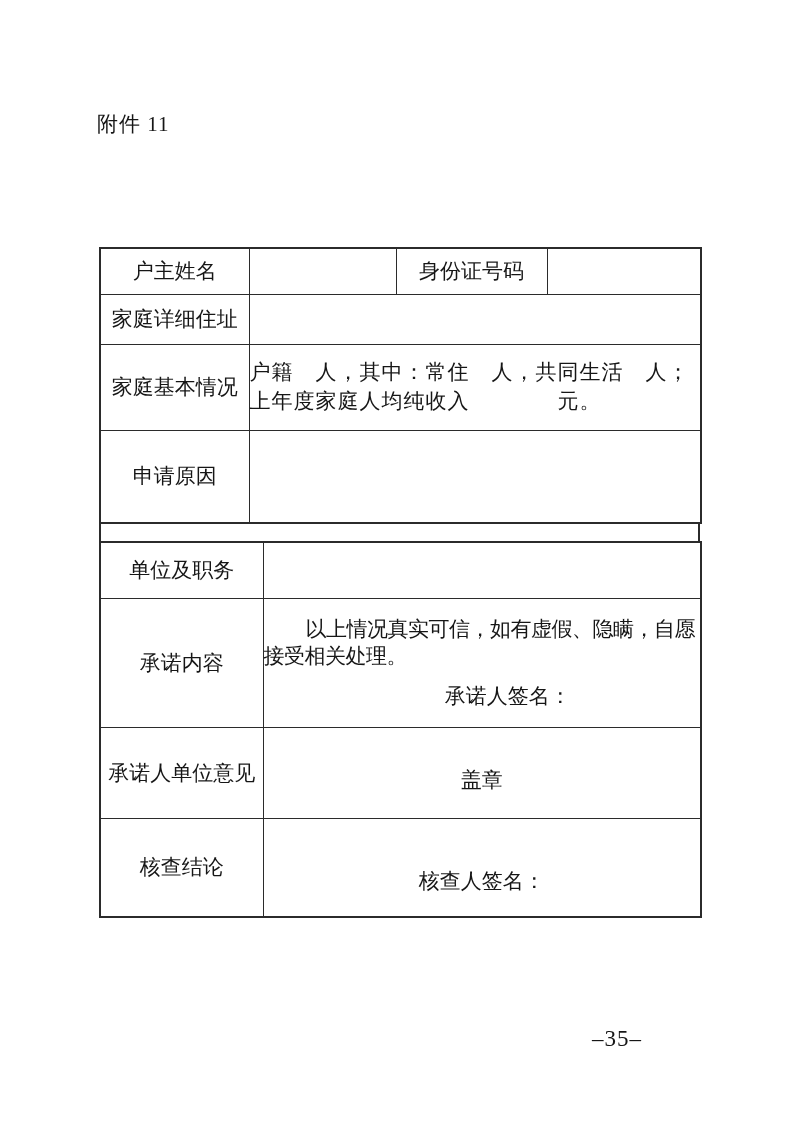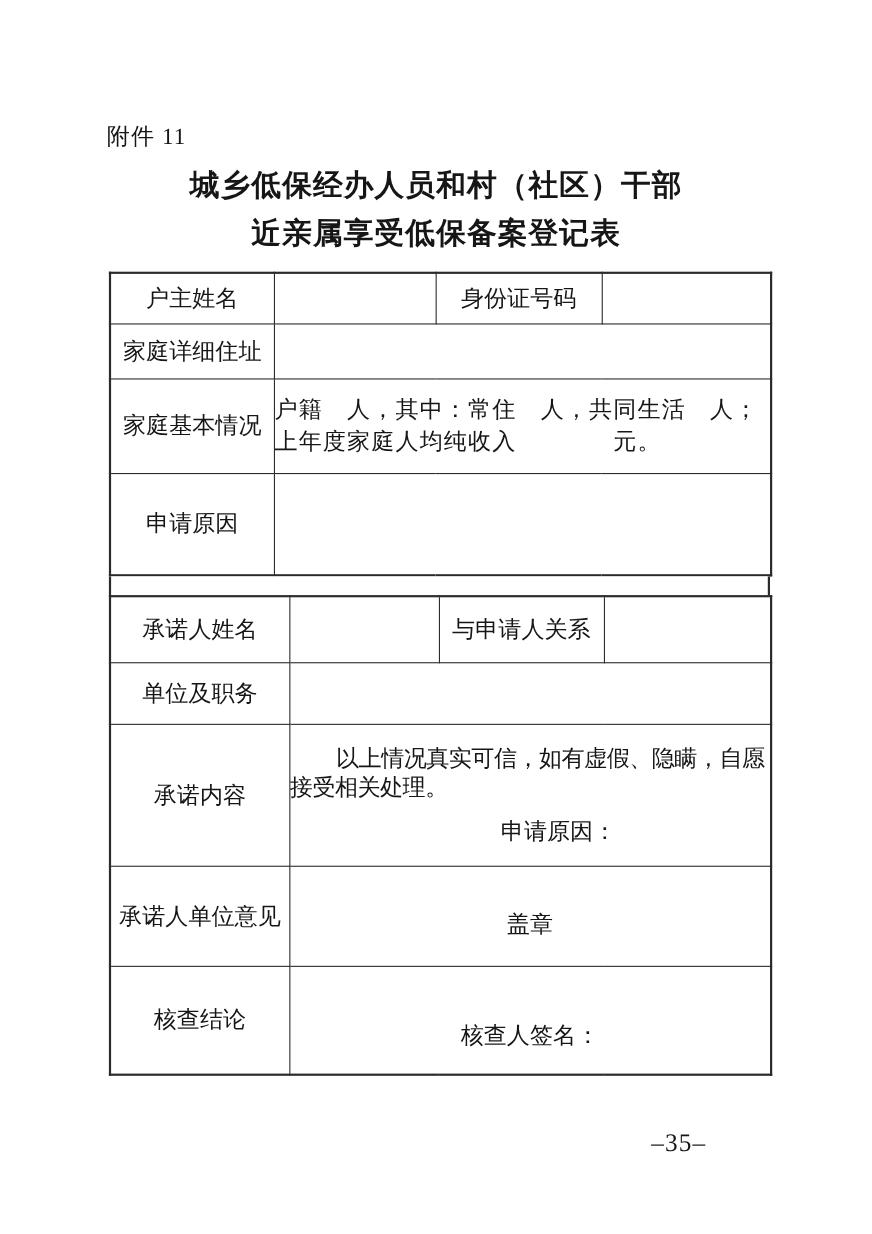--- a/index.html
+++ b/index.html
@@ -91,24 +91,20 @@
     letter-spacing: 1px;
   }
 </style>
 </head>
 <body>
 
 <div class="page">
 
   <div class="attachment">附件 11</div>
 
-  <div class="title">
-    <div>城乡低保经办人员和村（社区）干部</div>
-    <div>近亲属享受低保备案登记表</div>
-  </div>
 
   <div class="formwrap">
 
     <table class="frm">
       <colgroup>
         <col style="width:149px">
           <col style="width:147px">
           <col style="width:151px">
           <col style="width:154px">
       </colgroup>
@@ -140,35 +136,29 @@
     <div class="sep"></div>
 
     <table class="frm">
       <colgroup>
         <col style="width:163px">
           <col style="width:136px">
           <col style="width:150px">
           <col style="width:152px">
       </colgroup>
       <tbody>
-          <tr class="r5">
-        <td class="lbl">承诺人姓名</td>
-        <td class="val"></td>
-        <td class="lbl">与申请人关系</td>
-        <td class="val"></td>
-      </tr>
       <tr class="r6">
         <td class="lbl">单位及职务</td>
         <td class="val" colspan="3"></td>
       </tr>
       <tr class="r7">
         <td class="lbl">承诺内容</td>
         <td class="val commit" colspan="3">
           <div class="statement">以上情况真实可信，如有虚假、隐瞒，自愿接受相关处理。</div>
-          <div class="commit-sign">申请原因：</div>
+          <div class="commit-sign">承诺人签名：</div>
         </td>
       </tr>
       <tr class="r8">
         <td class="lbl">承诺人单位意见</td>
         <td class="val" colspan="3">
           <div class="seal-wrap">盖章</div>
         </td>
       </tr>
       <tr class="r9">
         <td class="lbl">核查结论</td>

